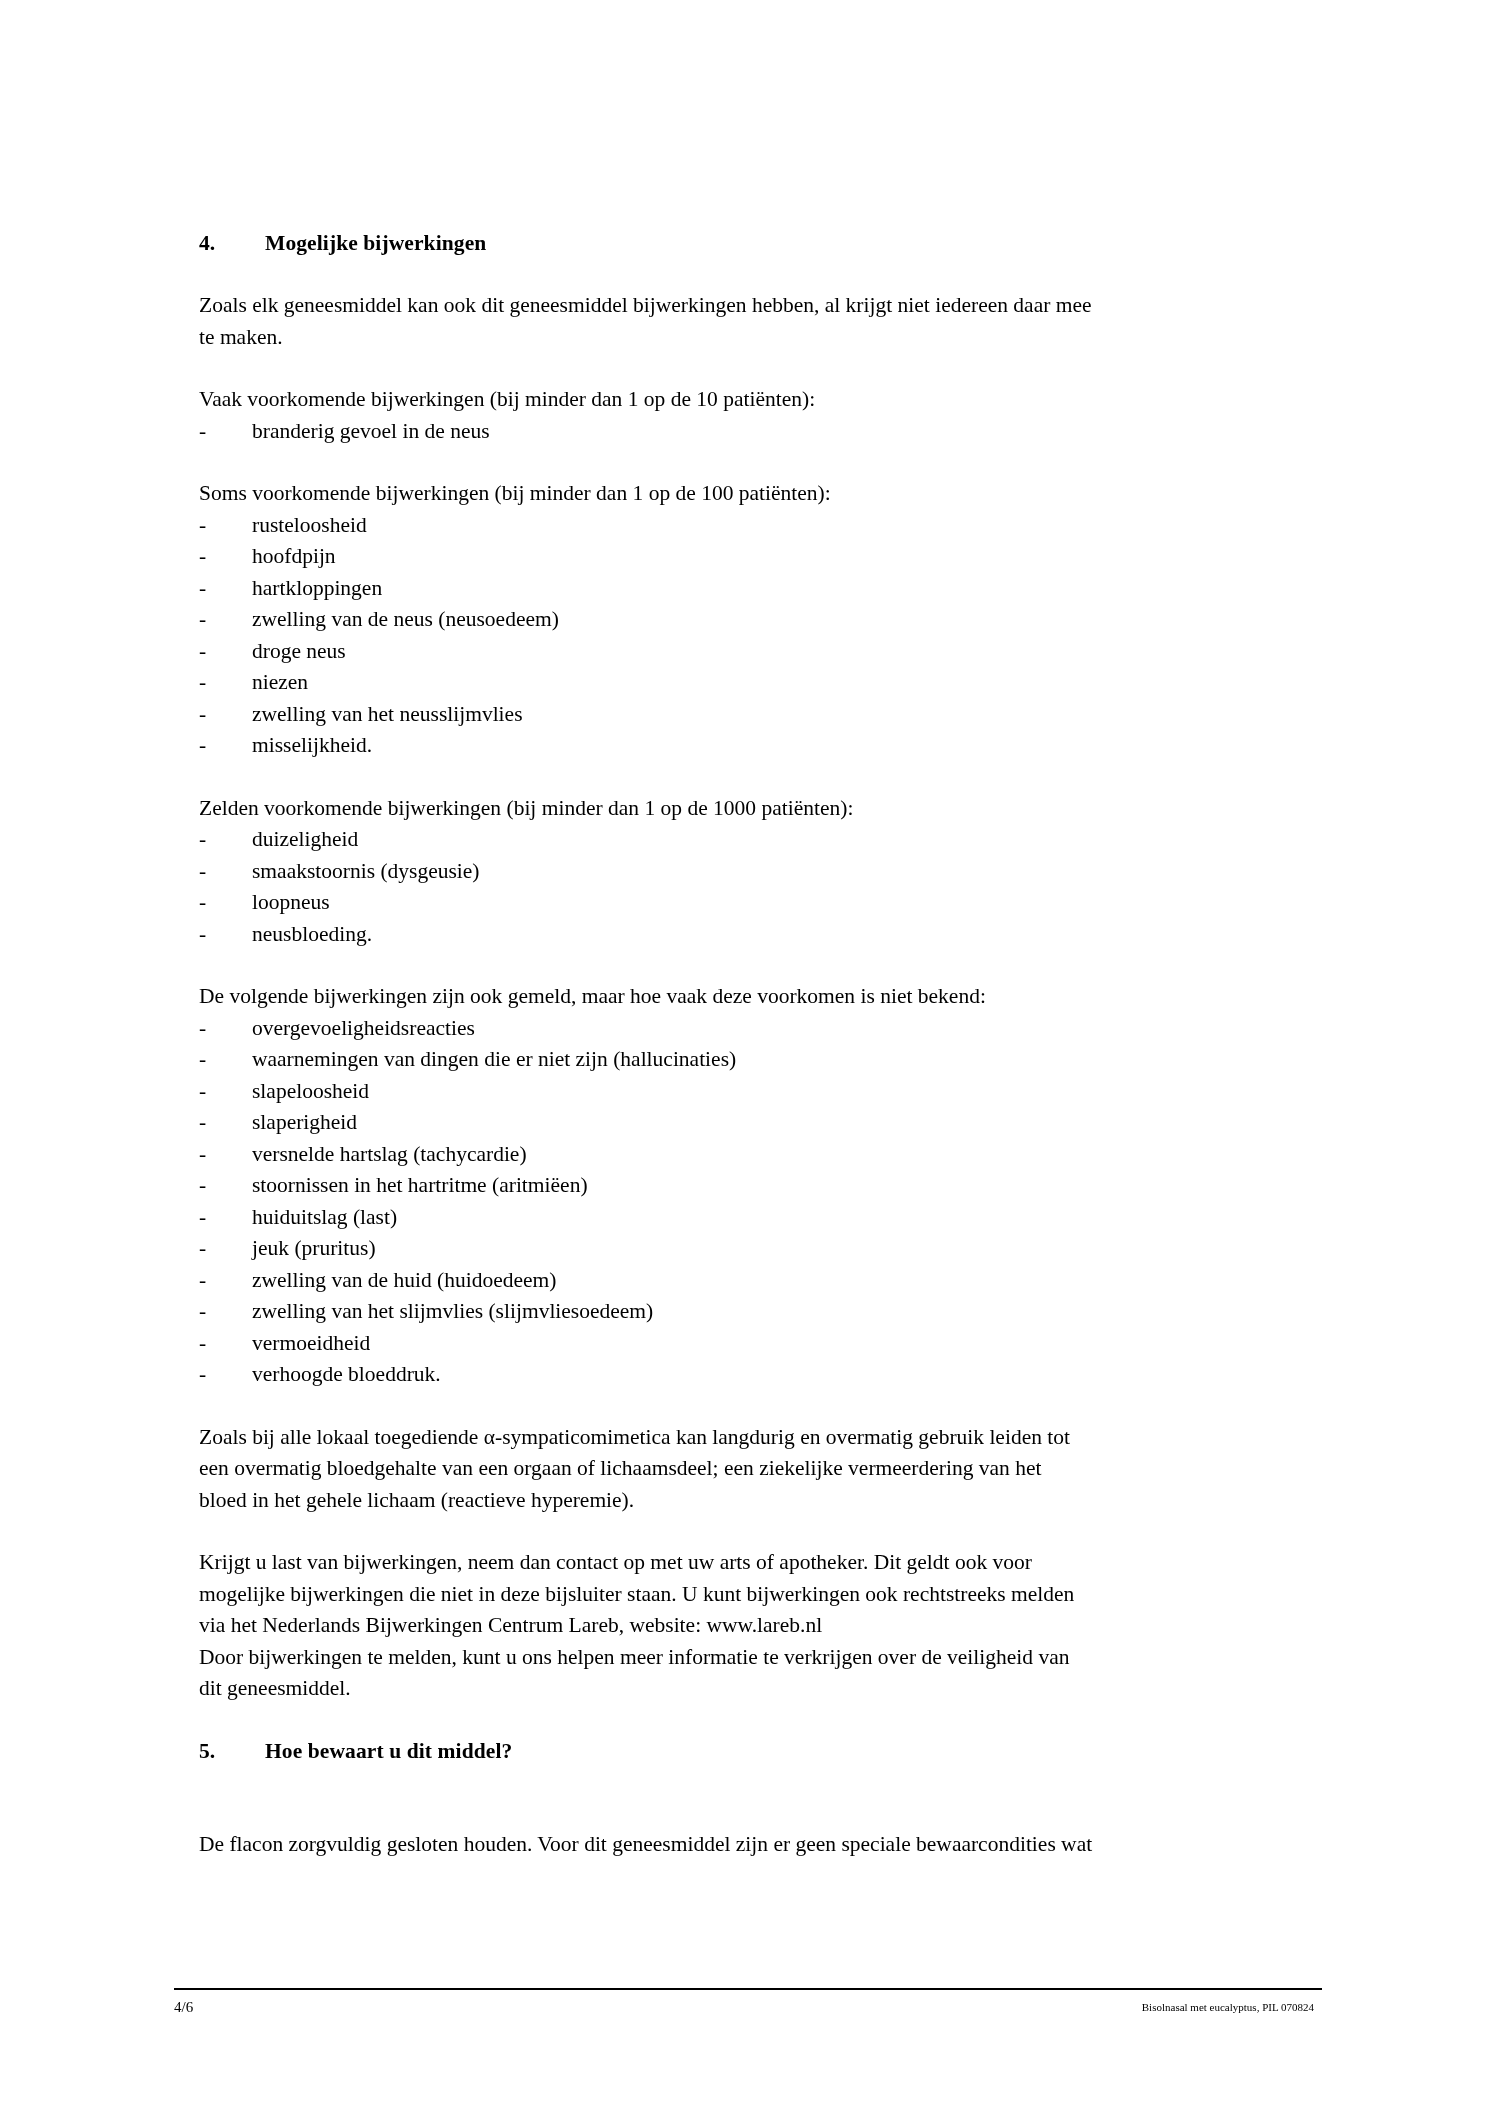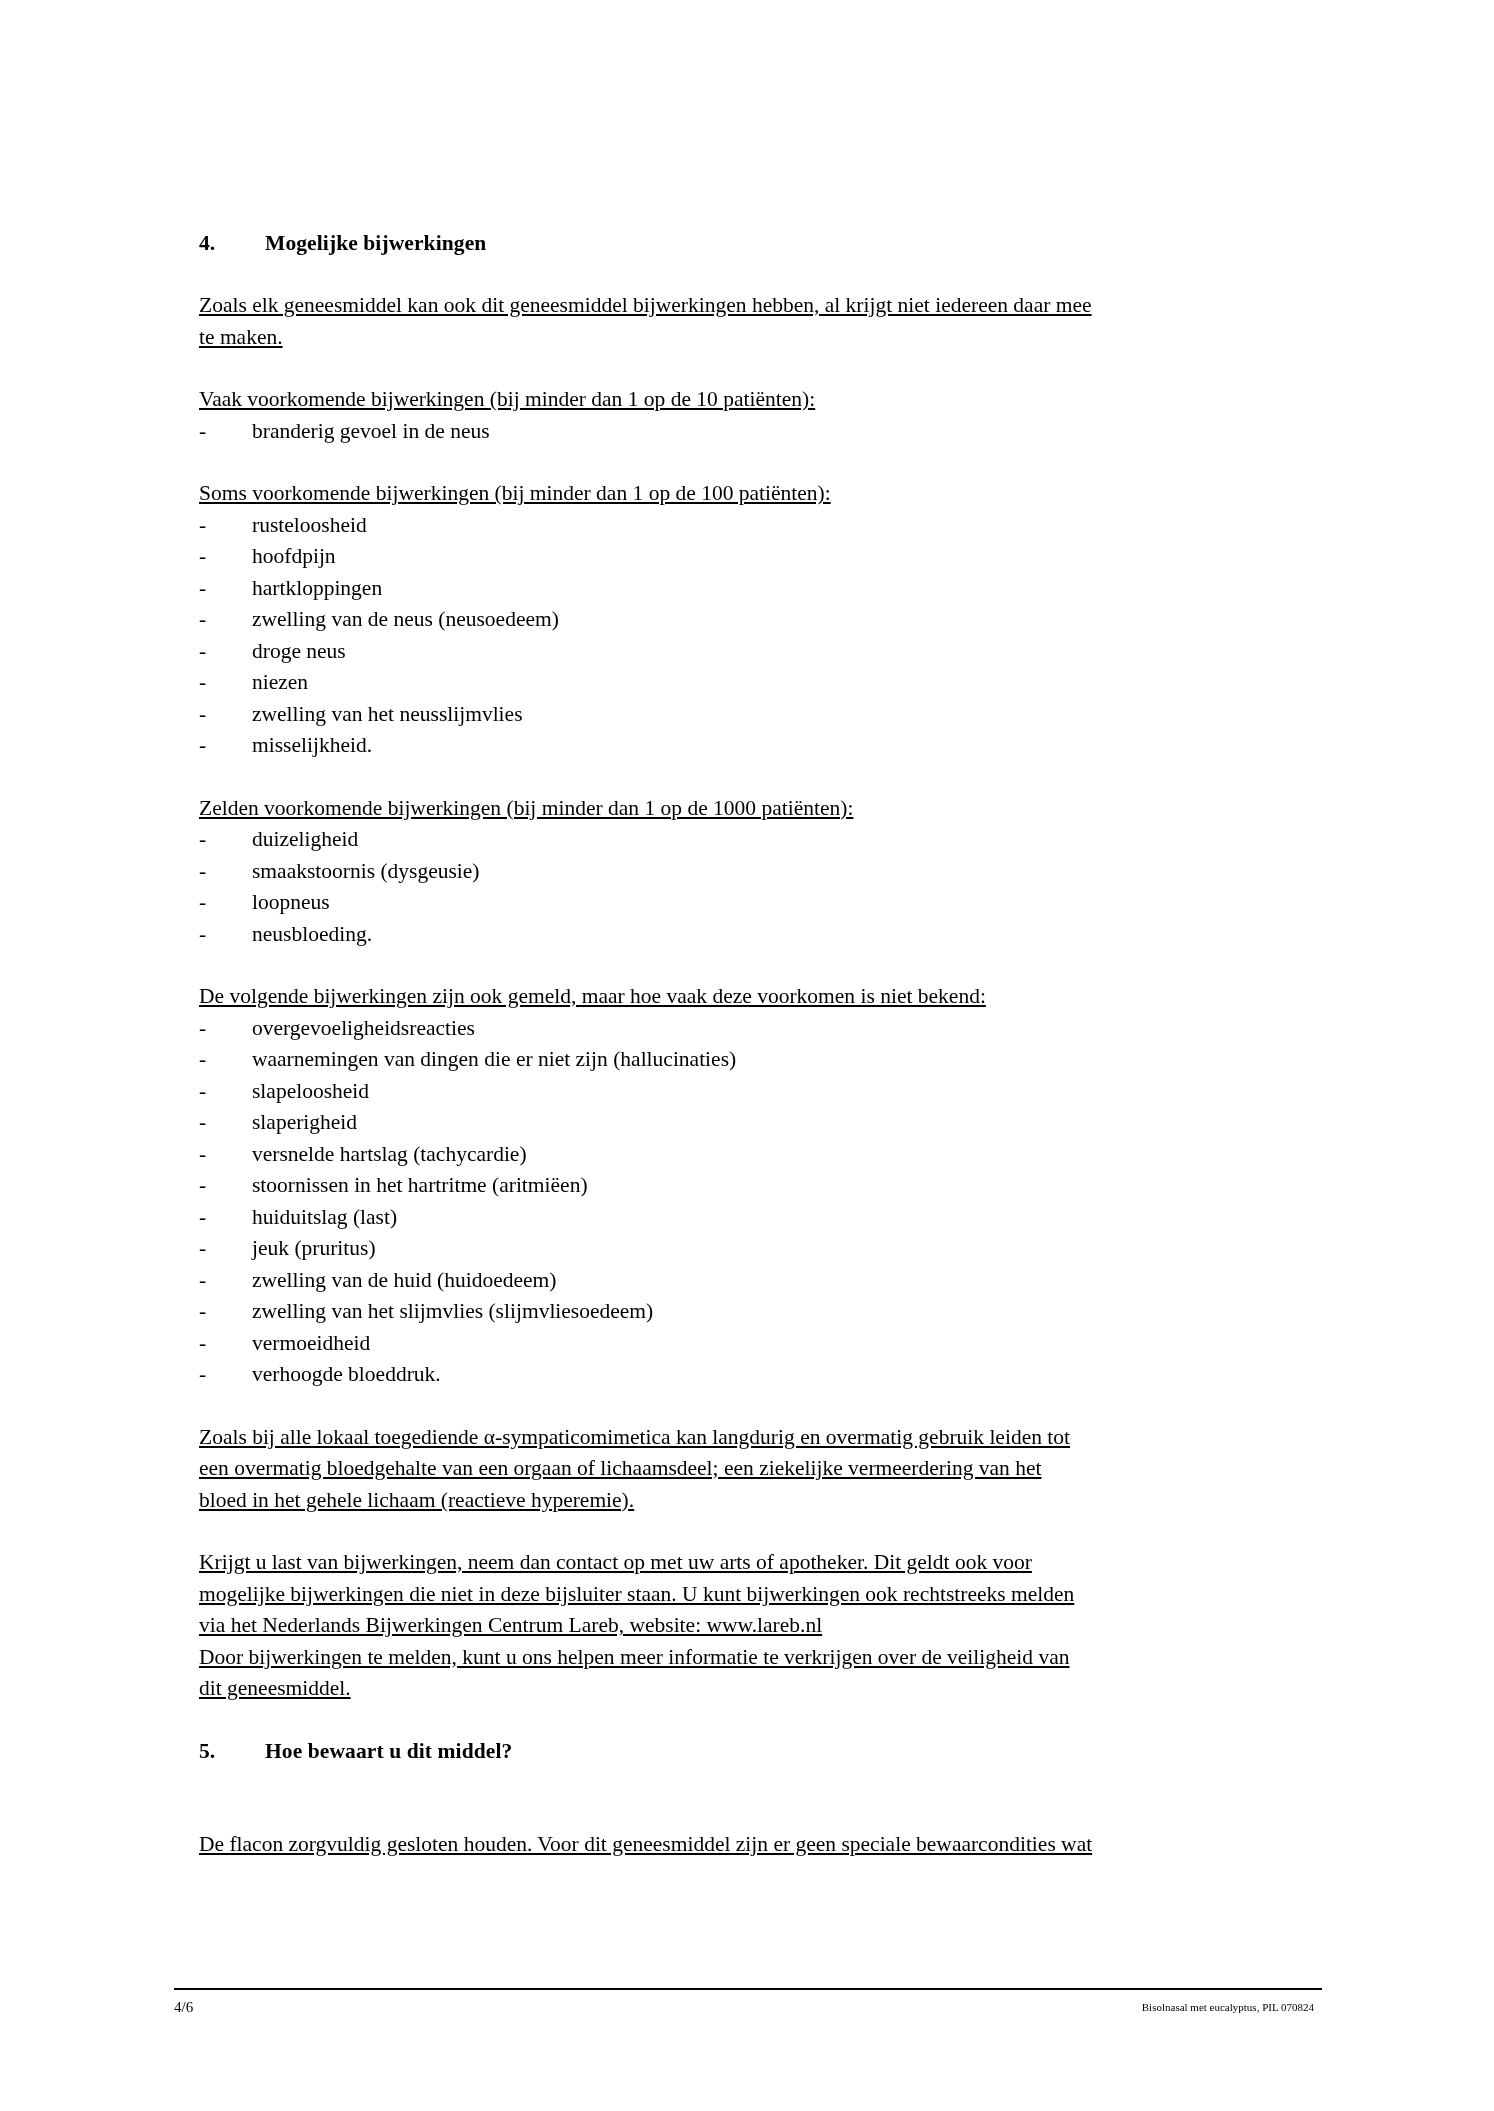--- a/index.html
+++ b/index.html
@@ -41,21 +41,20 @@
     font-weight: bold;
     font-size: 21.5px;
     line-height: 31.5px;
     margin: 0;
   }
   p.para {
     font-size: 21.5px;
     line-height: 31.5px;
     margin: 0;
     text-align: left;
-    text-decoration: underline;
   }
   .spacer-lg { height: 31px; }
   .spacer-md { height: 31px; }
   ul.bullets {
     list-style: none;
     margin: 0;
     padding: 0;
   }
   ul.bullets li {
     font-size: 21.5px;

